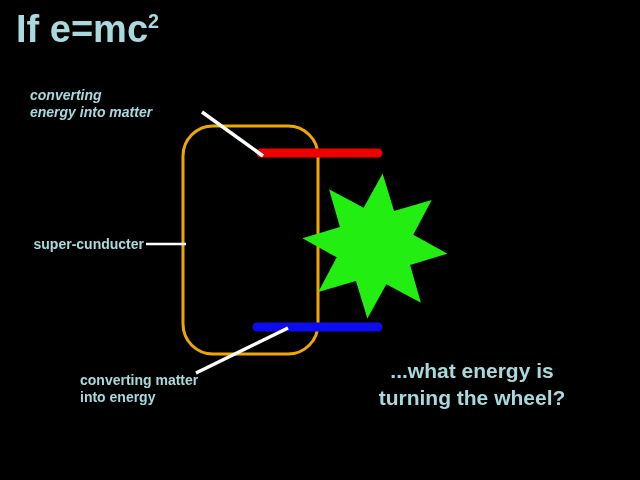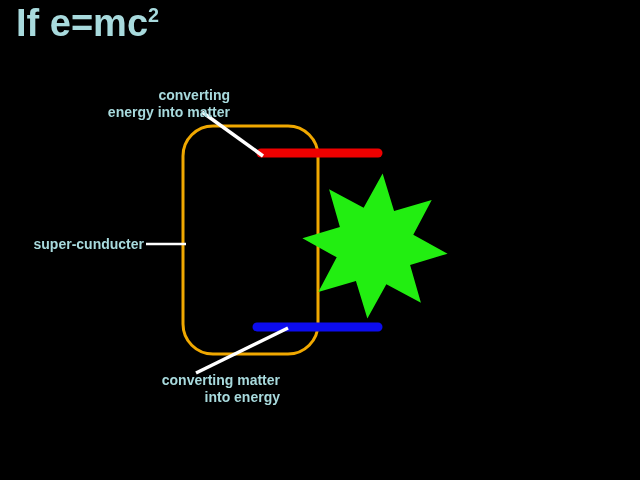--- a/index.html
+++ b/index.html
@@ -14,21 +14,21 @@
     background: #000000;
     overflow: hidden;
     font-family: "Liberation Sans", sans-serif;
     -webkit-font-smoothing: antialiased;
   }
 
   
   .title {
     position: absolute;
     left: 16px;
-    top: 4px;
+    top: 10px;
     color: #a8dadd;
     font-size: 38px;
     font-weight: bold;
     letter-spacing: 0px;
     line-height: 1.0;
     white-space: nowrap;
   }
   .title sup {
     font-size: 0.52em;
     vertical-align: super;
@@ -42,36 +42,37 @@
     font-weight: bold;
     line-height: 17px;
     text-align: center;
     white-space: pre-line;
   }
 
   #anno-top {
     left: 30px;
     top: 87px;
     width: 200px;
-    text-align: right;
+    text-align: left;
+    font-style: italic;
   }
 
   #anno-left {
     left: 8px;
     top: 236px;
     width: 136px;
     text-align: right;
     white-space: nowrap;
   }
 
   #anno-bottom {
     left: 80px;
     top: 372px;
     width: 200px;
-    text-align: right;
+    text-align: left;
   }
 
   #question {
     position: absolute;
     left: 336px;
     top: 357px;
     width: 272px;
     color: #a8dadd;
     font-size: 21px;
     font-weight: bold;
@@ -120,14 +121,16 @@
   <div class="title"><span>If e=mc</span><sup>2</sup></div>
 
   <div class="anno" id="anno-top">converting
 energy into matter</div>
 
   <div class="anno" id="anno-left">super-cunducter</div>
 
   <div class="anno" id="anno-bottom">converting matter
 into energy</div>
 
+  <div id="question">...what energy is
+turning the wheel?</div>
 
 </div>
 
 </body></html>

